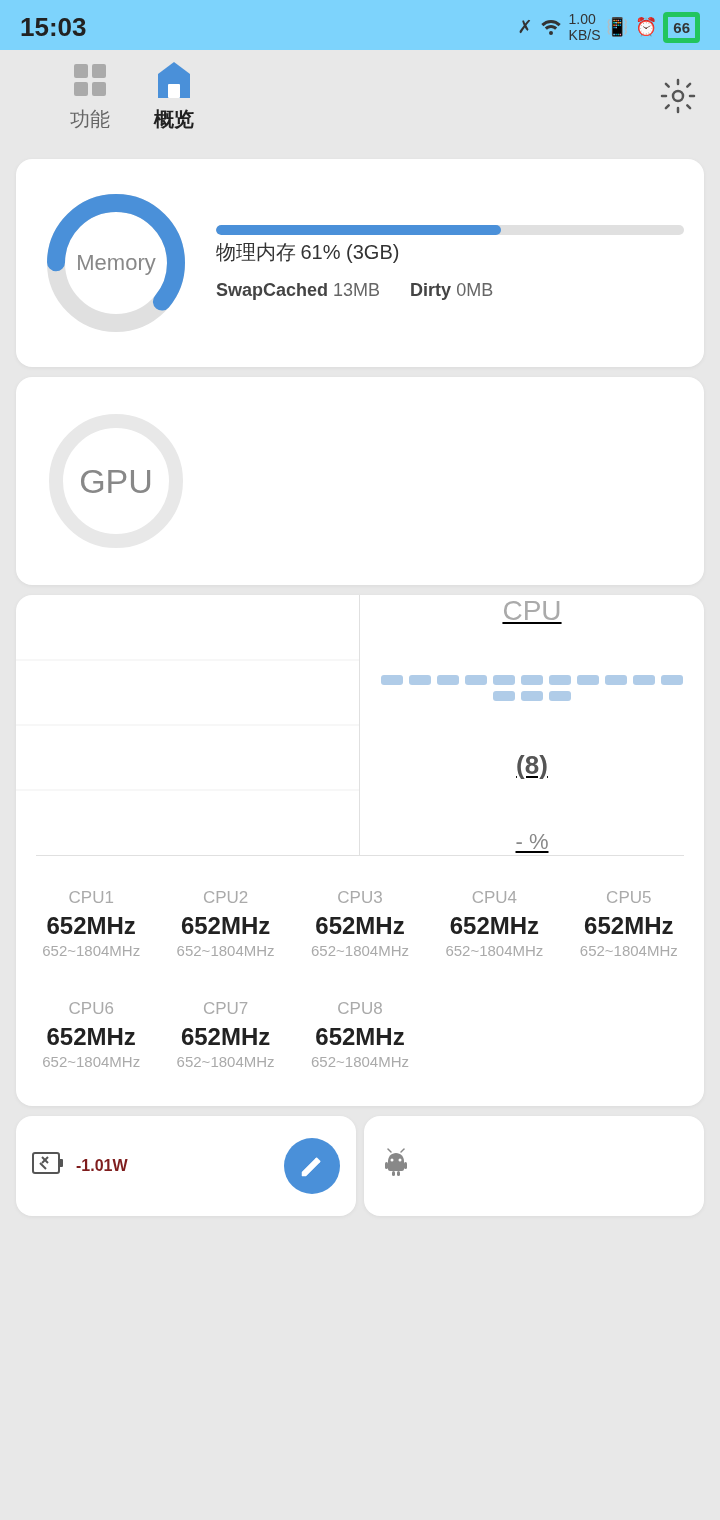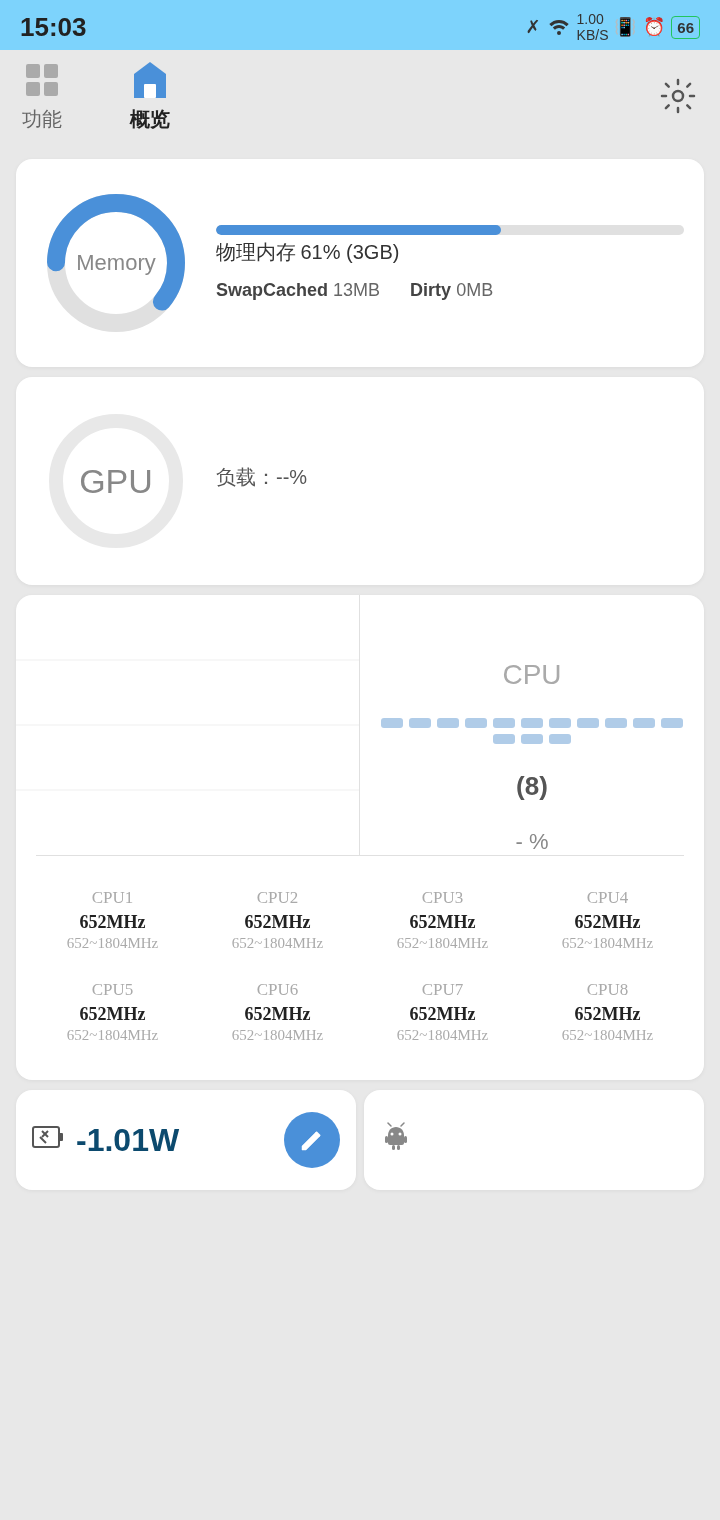--- a/index.html
+++ b/index.html
@@ -27,40 +27,41 @@
       color: #222;
     }
     .status-icons {
       display: flex;
       align-items: center;
       gap: 6px;
       font-size: 18px;
       color: #333;
     }
     .battery-box {
-      border: 1px solid #22c55e;
+      border: 5px solid #22c55e;
       border-radius: 4px;
       padding: 2px 5px;
       font-size: 15px;
       font-weight: 600;
       color: #333;
       position: relative;
     }
 
     
     .nav-bar {
       display: flex;
       align-items: center;
       justify-content: space-between;
       padding: 8px 20px 16px;
       background: #e8e8e8;
     }
     .nav-tabs {
       display: flex;
-      gap: 64px;
+      gap: 40px;
+      margin-left: 48px;
     }
     .nav-tab {
       display: flex;
       flex-direction: column;
       align-items: center;
       gap: 4px;
       cursor: pointer;
     }
     .nav-tab-icon {
       width: 44px;
@@ -212,22 +213,23 @@
     .cpu-chart-left {
       width: 50%;
       border-right: 1px solid #e0e0e0;
       position: relative;
     }
     .cpu-chart-right {
       width: 50%;
       display: flex;
       flex-direction: column;
       align-items: center;
-      justify-content: flex-end;
-      gap: 27px;
+      justify-content: space-between;
+      gap: 10px;
+      text-decoration: underline;
     }
     .cpu-title {
       font-size: 28px;
       color: #aaa;
       font-weight: 500;
     }
     .cpu-dots {
       display: flex;
       gap: 6px;
       flex-wrap: wrap;
@@ -250,38 +252,37 @@
       color: #888;
     }
     .cpu-divider {
       width: calc(100% - 40px);
       height: 1px;
       background: #e0e0e0;
       margin: 0 20px;
     }
     .cpu-grid {
       display: grid;
-      grid-template-columns: repeat(4, 1fr);
-      gap: 4px;
+      grid-template-columns: repeat(5, 1fr);
+      gap: 16px;
       padding: 20px 16px 24px;
-      font-family: Liberation Serif, serif;
     }
     .cpu-core-item {
       display: flex;
       flex-direction: column;
       align-items: center;
       padding: 12px 4px;
     }
     .cpu-core-name {
       font-size: 17px;
       color: #aaa;
       margin-bottom: 4px;
     }
     .cpu-core-freq {
-      font-size: 18px;
+      font-size: 24px;
       font-weight: 700;
       color: #222;
       margin-bottom: 2px;
     }
     .cpu-core-range {
       font-size: 15px;
       color: #aaa;
     }
 
     
@@ -301,23 +302,23 @@
       box-shadow: 0 1px 4px rgba(0,0,0,0.06);
     }
     .bottom-card:first-child {
       margin-right: 8px;
     }
     .bottom-card-icon {
       font-size: 28px;
       color: #555;
     }
     .bottom-card-value {
-      font-size: 32px;
+      font-size: 16px;
       font-weight: 600;
-      color: #0c4a6e;
+      color: #7f1d1d;
     }
     .fab-button {
       width: 56px;
       height: 56px;
       background: #4a90d9;
       border-radius: 50%;
       display: flex;
       align-items: center;
       justify-content: center;
       color: #fff;
@@ -417,23 +418,20 @@
 </div>
 
 <div class="card gpu-card">
   <div class="circle-container">
     <svg width="160" height="160" viewBox="0 0 160 160">
       <circle cx="80" cy="80" r="60" fill="none" stroke="#e8e8e8" stroke-width="14"></circle>
     </svg>
     <span class="circle-label">GPU</span>
   </div>
   <div class="gpu-stats">
-    <div class="gpu-load">
-      <span>负载：</span><span>--%</span>
-    </div>
   </div>
 </div>
 
 <div class="card cpu-card">
   <div class="cpu-chart-area">
     <div class="cpu-chart-left">
       
       <svg width="100%" height="100%" viewBox="0 0 340 260" preserveAspectRatio="none">
         <line x1="0" y1="65" x2="340" y2="65" stroke="#f0f0f0" stroke-width="1"></line>
         <line x1="0" y1="130" x2="340" y2="130" stroke="#f0f0f0" stroke-width="1"></line>

